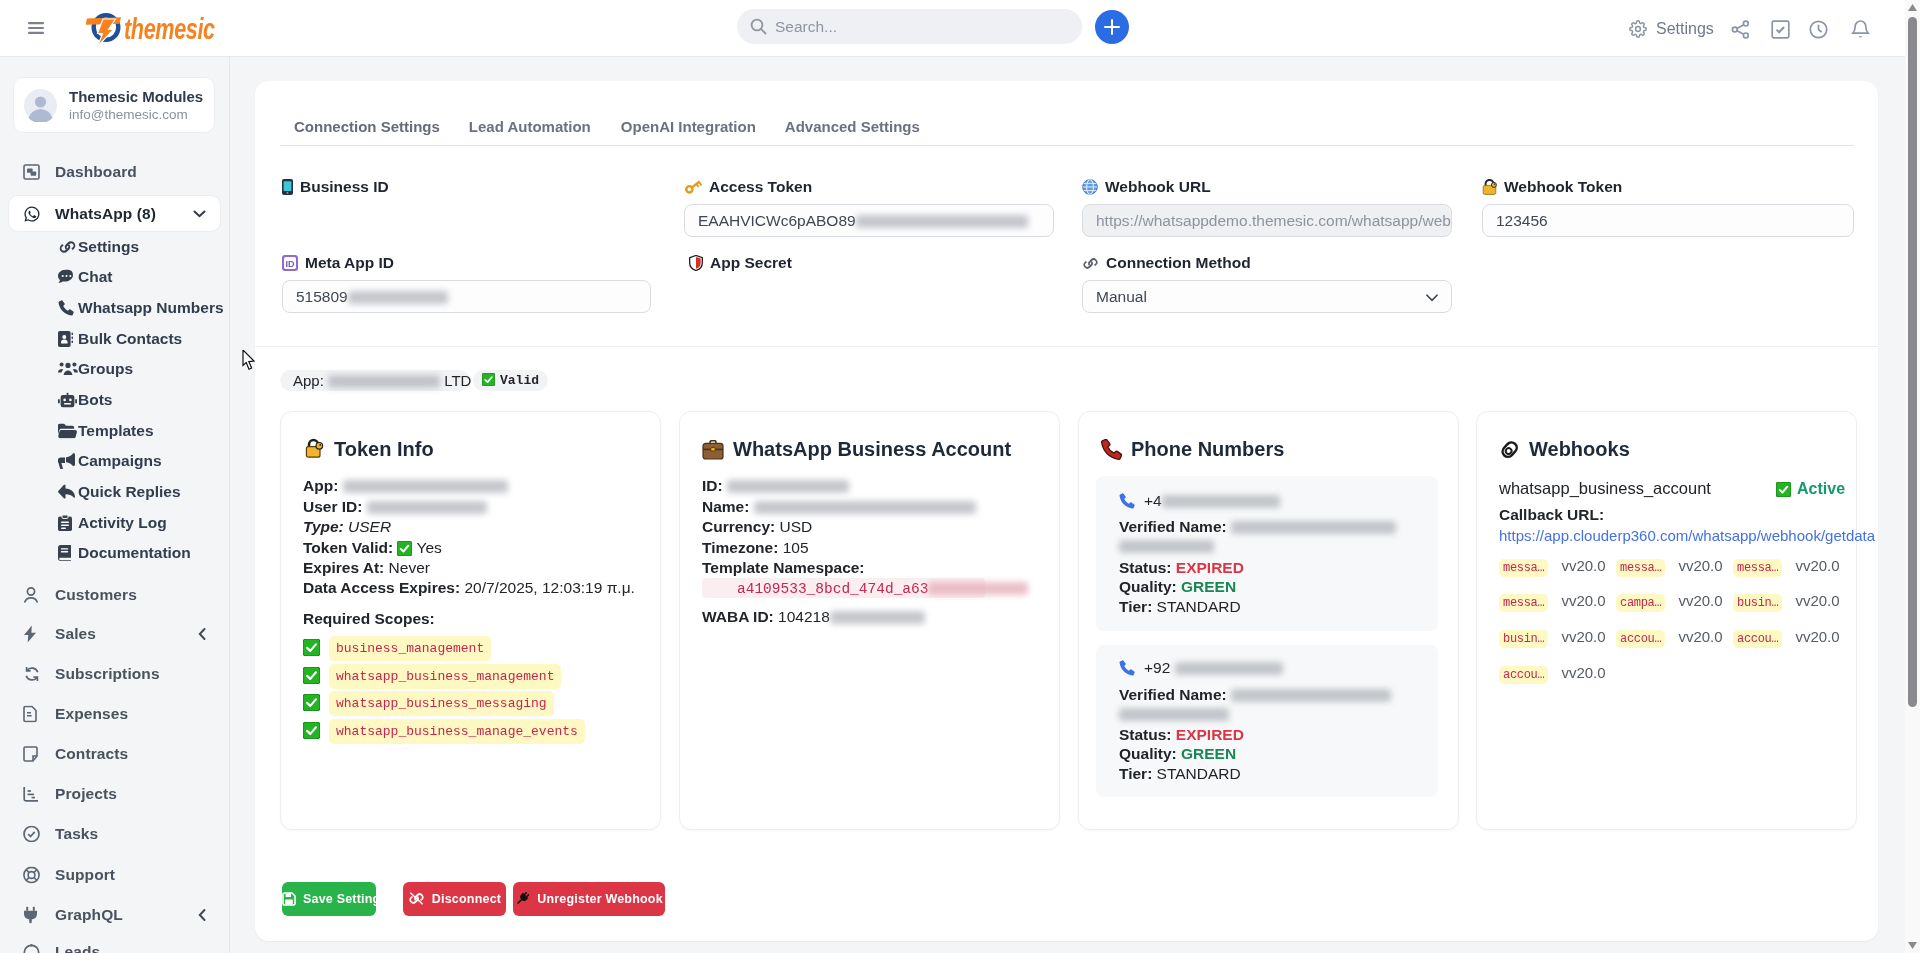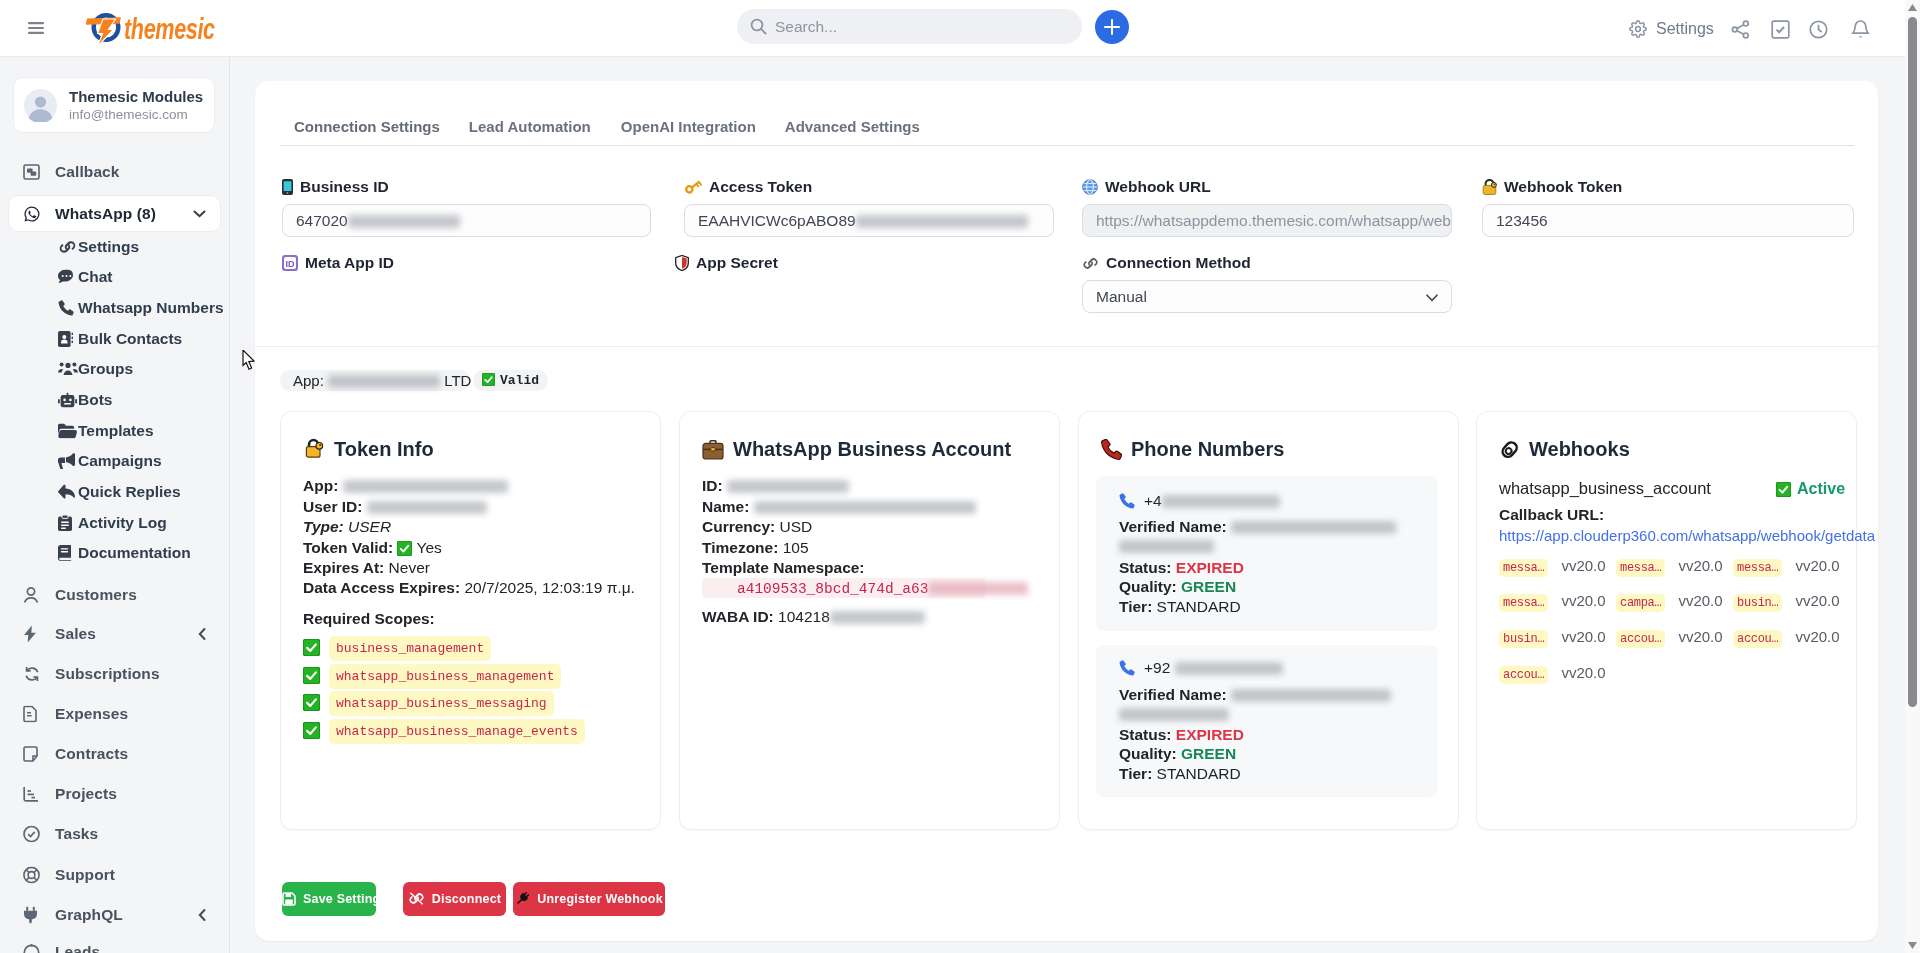--- a/index.html
+++ b/index.html
@@ -116,21 +116,21 @@
     <div class="abs" style="left:55px;top:10px;font-size:15px;font-weight:700;color:#2e3a4d;">Themesic Modules</div>
     <div class="abs" style="left:55px;top:29px;font-size:13.5px;color:#8a919c;">info@themesic.com</div>
   </div>
 
   <div class="nav-item" style="top:104px;">
     <svg class="ic" width="17" height="16" viewBox="0 0 17 16" fill="none" stroke="#5d6673" stroke-width="1.6">
         <rect x="1" y="1" width="15" height="14" rx="1.6"></rect>
         <rect x="4" y="4.4" width="5.6" height="4.4" rx="0.8" fill="#5d6673" stroke="none"></rect>
         <rect x="7.6" y="7.4" width="5.6" height="4.4" rx="0.8" fill="#5d6673" stroke="none"></rect>
       </svg>
-    <span class="txt">Callback</span>
+    <span class="txt">Dashboard</span>
   </div>
 
   <div class="abs" style="left:8px;top:138px;width:213px;height:37px;background:#fff;border:1px solid #ededf0;border-radius:10px;"></div>
   <div class="nav-item" style="top:146px;color:#1f2733;">
     <svg class="ic" width="18" height="18" viewBox="0 0 24 24" fill="#1f2733">
         <path d="M12 2a10 10 0 0 0-8.6 15.1L2 22l5-1.3A10 10 0 1 0 12 2zm0 1.7a8.3 8.3 0 1 1-4.2 15.5l-.3-.2-3 .8.8-2.9-.2-.3A8.3 8.3 0 0 1 12 3.7zm-3.1 4c-.2 0-.5.1-.7.4-.2.3-.9.9-.9 2.1s.9 2.4 1 2.6c.1.2 1.8 2.8 4.4 3.8 2.2.9 2.6.7 3.1.6.5 0 1.5-.6 1.7-1.2.2-.6.2-1.1.2-1.2-.1-.1-.3-.2-.6-.3l-2-1c-.3-.1-.5-.2-.7.2l-1 1.2c-.2.2-.3.2-.6.1a6.8 6.8 0 0 1-3.4-3c-.3-.4 0-.6.2-.8l.5-.7c.1-.2.1-.4 0-.6L9.5 8.1c-.2-.4-.4-.4-.6-.4z"></path>
       </svg>
     <span class="txt" style="color:#1f2733;">WhatsApp (8)</span>
     <svg class="chev-l" width="13" height="8" viewBox="0 0 13 8" fill="none" stroke="#333b46" stroke-width="2" stroke-linecap="round">
         <path d="M1.5 1.5 L6.5 6.2 L11.5 1.5"></path>
@@ -343,41 +343,41 @@
         <line x1="1.6" y1="4.4" x2="14.4" y2="4.4" stroke="#dce8f8" stroke-width="1.1"></line>
         <line x1="1.6" y1="11.6" x2="14.4" y2="11.6" stroke="#dce8f8" stroke-width="1.1"></line>
       </svg>Webhook URL</div>
   <div class="flabel" style="left:1227px;top:96px;"><svg width="15" height="16" viewBox="0 0 15 16">
         <path d="M3.6 7 V4.8 a3.9 3.9 0 0 1 7.8 0 V7" fill="none" stroke="#2b2b2b" stroke-width="2"></path>
         <rect x="1.2" y="6.4" width="12.6" height="9" rx="1.6" fill="#f0b429" stroke="#8a6d1f" stroke-width="0.8"></rect>
         <circle cx="11.9" cy="5.9" r="2.5" fill="#f0b429" stroke="#2b2b2b" stroke-width="1"></circle>
         <circle cx="12.6" cy="5.2" r="0.7" fill="#2b2b2b"></circle>
       </svg>Webhook Token</div>
 
-  <div class="finput" style="left:27px;top:123px;width:369px;">647020<span class="blur" style="width:112px;"></span></div>
   <div class="finput" style="left:429px;top:123px;width:370px;">EAAHVICWc6pABO89<span class="blur" style="width:172px;"></span></div>
   <div class="finput fdis" style="left:827px;top:123px;width:370px;">https://whatsappdemo.themesic.com/whatsapp/webho</div>
   <div class="finput" style="left:1227px;top:123px;width:372px;">123456</div>
 
   <div class="flabel" style="left:27px;top:172px;"><svg width="16" height="16" viewBox="0 0 16 16">
         <rect x="0" y="0" width="16" height="16" rx="3" fill="#8e6cc9"></rect>
         <rect x="2" y="2" width="12" height="12" rx="1.8" fill="#fff"></rect>
         <text x="8" y="11.6" font-size="9" font-weight="bold" text-anchor="middle" fill="#7a57b8" font-family="Liberation Sans,sans-serif">ID</text>
       </svg>Meta App ID</div>
-  <div class="flabel" style="left:420px;top:172px;"><svg width="14" height="16" viewBox="0 0 14 16">
+  <div class="flabel" style="left:434px;top:172px;"><svg width="14" height="16" viewBox="0 0 14 16">
         <path d="M7 .5 13.3 2.6 V8 c0 4-2.7 6.4-6.3 7.5 C3.4 14.4.7 12 .7 8 V2.6z" fill="#fff" stroke="#1d1d1d" stroke-width="1.3"></path>
         <path d="M7 2 11.7 3.6 V8 c0 3-2 4.8-4.7 5.8z" fill="#d93025"></path>
       </svg>App Secret</div>
   <div class="flabel" style="left:827px;top:172px;"><svg width="17" height="15" viewBox="0 0 19 13">
         <g fill="#5a5f66">
           <path d="M7.6 8.9a4 4 0 0 1 0-4.7L9.8 2A4.4 4.4 0 0 1 16 2a4.4 4.4 0 0 1 0 6.2l-1.3 1.2-1.3-1.5 1.4-1.1A2.3 2.3 0 0 0 11.5 3.5L9.2 5.7a2 2 0 0 0 0 2.6z"></path>
           <path d="M11.4 4.1a4 4 0 0 1 0 4.7L9.2 11A4.4 4.4 0 0 1 3 11a4.4 4.4 0 0 1 0-6.2l1.3-1.2 1.3 1.5-1.4 1.1a2.3 2.3 0 0 0 3.3 3.3l2.3-2.2a2 2 0 0 0 0-2.6z"></path>
         </g>
       </svg>Connection Method</div>
 
+  <div class="finput" style="left:27px;top:199px;width:369px;">515809<span class="blur" style="width:100px;"></span></div>
   <div class="finput" style="left:827px;top:199px;width:370px;">Manual<svg style="position:absolute;right:13px;top:13px;" width="12" height="8" viewBox="0 0 12 8" fill="none" stroke="#3f4752" stroke-width="1.6" stroke-linecap="round">
         <path d="M1 1.2 L6 6.4 L11 1.2"></path>
       </svg></div>
   <div class="sect-sep"></div>
 
   <div class="pill" style="left:25px;top:289px;width:190px;">App: <span class="blur" style="width:112px;"></span> LTD</div>
   <div class="pill" style="left:218px;top:289px;padding:0 9px;font-size:13px;font-family:Liberation Mono, monospace;"><svg style="vertical-align:-2px;margin-right:5px;" width="13" height="13" viewBox="0 0 14 14">
         <rect x="0" y="0" width="14" height="14" rx="2.4" fill="#23b323" stroke="#157815" stroke-width="0.8"></rect>
         <path d="M3.4 7.3 L6 9.8 L10.6 4.4" fill="none" stroke="#fff" stroke-width="1.8" stroke-linecap="round" stroke-linejoin="round"></path>
       </svg><b>Valid</b></div>

